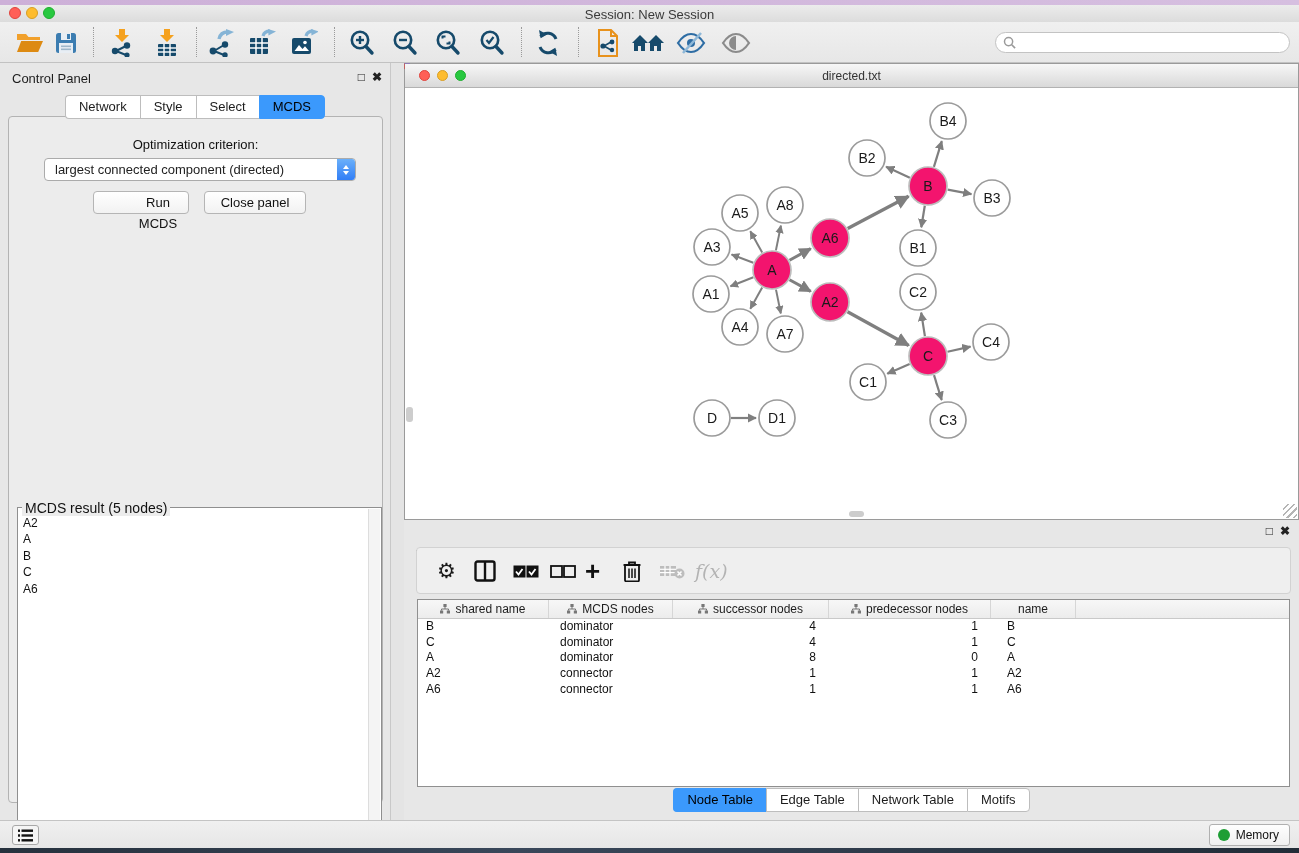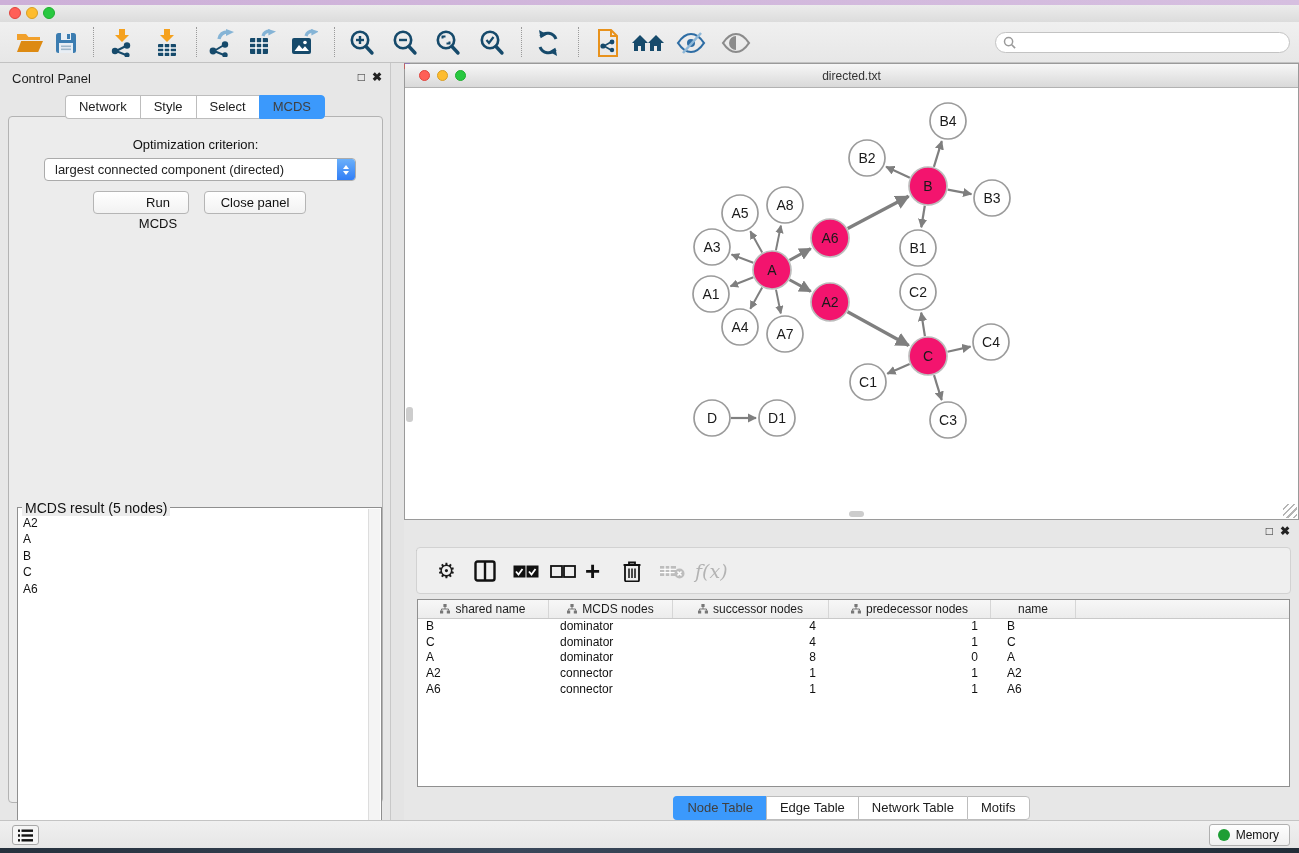--- a/index.html
+++ b/index.html
@@ -24,21 +24,21 @@
 
   
   #control-panel { left:0; top:63px; width:391px; height:757px; background:#e7e7e7; border-right:1px solid #c8c8c8; }
   #cp-header { position:absolute; left:12px; top:8px; font-size:13px; color:#1c1c1c; }
   .panel-btns { position:absolute; right:8px; top:7px; font-size:12px; color:#222; display:flex; gap:7px; }
   .panel-btns span { cursor:default; }
   #ctrl-tabs { position:absolute; left:0; top:32px; width:100%; display:flex; justify-content:center; z-index:2; }
   .tab { font-size:13px; padding:3px 13px 4px; background:#fff; border:1px solid #bdbdbd; border-right:none; color:#1c1c1c; }
   .tab:first-child { border-radius:4px 0 0 4px; }
   .tab:last-child { border-radius:0 4px 4px 0; border-right:1px solid #bdbdbd; }
-  .tab.active { background:#3b99fc; border-color:#3b99fc; color:#404040; }
+  .tab.active { background:#3b99fc; border-color:#3b99fc; color:#000000; }
   #cp-frame { position:absolute; left:8px; top:53px; width:375px; height:687px; background:#ececec; border:1px solid #b3b3b3; border-radius:4px; }
   #opt-label { position:absolute; left:0; top:20px; width:100%; text-align:center; font-size:13px; color:#111; }
   #criterion-select { position:absolute; left:35px; top:41px; width:312px; height:23px; background:#fff; border:1px solid #ababab; border-radius:4px; font-size:13px; line-height:21px; padding-left:10px; overflow:hidden; }
   #criterion-spinner { position:absolute; right:0; top:-1px; width:18px; height:23px; background:linear-gradient(#6db2fa,#2f7cf6); border-radius:0 4px 4px 0; display:flex; flex-direction:column; align-items:center; justify-content:center; gap:2px; }
   .chev-up { width:0; height:0; border-left:3.5px solid transparent; border-right:3.5px solid transparent; border-bottom:4px solid #fff; }
   .chev-dn { width:0; height:0; border-left:3.5px solid transparent; border-right:3.5px solid transparent; border-top:4px solid #fff; }
   .cp-btn { position:absolute; top:74px; height:23px; background:linear-gradient(#ffffff,#f2f2f2); border:1px solid #b5b5b5; border-radius:4px; font-size:13px; color:#111; text-align:center; line-height:21px; }
   #mcds-fieldset { position:absolute; left:8px; top:390px; width:365px; height:343px; background:#fff; border:1px solid #8f8f8f; }
   #mcds-legend { position:absolute; left:4px; top:-8px; background:#ececec; padding:0 3px; font-size:14px; color:#111; }
   #mcds-list { position:absolute; left:0; top:3px; width:351px; height:338px; list-style:none; padding:4px 0 0 5px; font-size:12px; line-height:16.4px; color:#111; overflow:hidden; }
@@ -66,38 +66,39 @@
   #node-table { position:absolute; left:13px; top:79px; width:873px; height:188px; background:#fff; border:1px solid #8f8f8f; overflow:hidden; }
   .trow { display:grid; grid-template-columns:131px 124px 156px 162px 85px 1fr; }
   #nt-head { height:19px; background:linear-gradient(#f7f7f7,#ececec); border-bottom:1px solid #c9c9c9; }
   #nt-head .th { display:flex; align-items:center; justify-content:center; gap:5px; font-size:12px; color:#1c1c1c; border-right:1px solid #d6d6d6; overflow:hidden; }
   .trow.data { height:15.7px; font-size:12px; color:#111; }
   .trow.data .td { line-height:15.7px; white-space:nowrap; overflow:hidden; }
   .td.al { text-align:left; padding-left:8px; }
   .td.al2 { text-align:left; padding-left:11px; }
   .td.ar { text-align:right; padding-right:13px; }
   .td.an { text-align:left; padding-left:16px; }
-  #tp-tabs { position:absolute; left:0; top:276px; width:100%; display:flex; justify-content:center; }
+  #tp-tabs { position:absolute; left:0; top:268px; width:100%; display:flex; justify-content:center; }
 
   
   #statusbar { left:0; top:820px; width:1299px; height:28px; background:linear-gradient(#f0f0f0,#e6e6e6); border-top:1px solid #c4c4c4; }
   #status-list-btn { position:absolute; left:12px; top:4px; width:27px; height:20px; background:#f5f5f5; border:1px solid #a8a8a8; border-radius:3px; display:flex; align-items:center; justify-content:center; }
   #memory-btn { position:absolute; right:9px; top:3px; height:22px; background:linear-gradient(#fefefe,#f0f0f0); border:1px solid #b0b0b0; border-radius:3px; display:flex; align-items:center; gap:6px; padding:0 10px 0 8px; font-size:12px; color:#111; }
   #memory-dot { width:12px; height:12px; border-radius:50%; background:#1e9e35; }
   #wallpaper-bottom { left:0; top:848px; width:1299px; height:5px; background:linear-gradient(90deg,#26313d,#39475a 40%,#222d38); }
 </style>
 </head>
 <body>
 
 <div class="abs" id="wallpaper-top"></div>
 
 <div class="abs" id="titlebar">
   <span class="tl red" style="left:9px"></span>
   <span class="tl yellow" style="left:26px"></span>
   <span class="tl green" style="left:43px"></span>
+  <div class="title">Session: New Session</div>
 </div>
 
 <div class="abs" id="toolbar">
   <div class="tbi" style="left:13px">
     <svg width="28" height="24" viewBox="0 0 28 24">
         <path fill="#f1a02b" d="M1 3h9l2.5 3H24v3H1z"></path>
         <path fill="#dd8a12" d="M1 21l4.2-11H27l-4.8 11z"></path>
       </svg>
   </div>
   <div class="tbi" style="left:49px">

